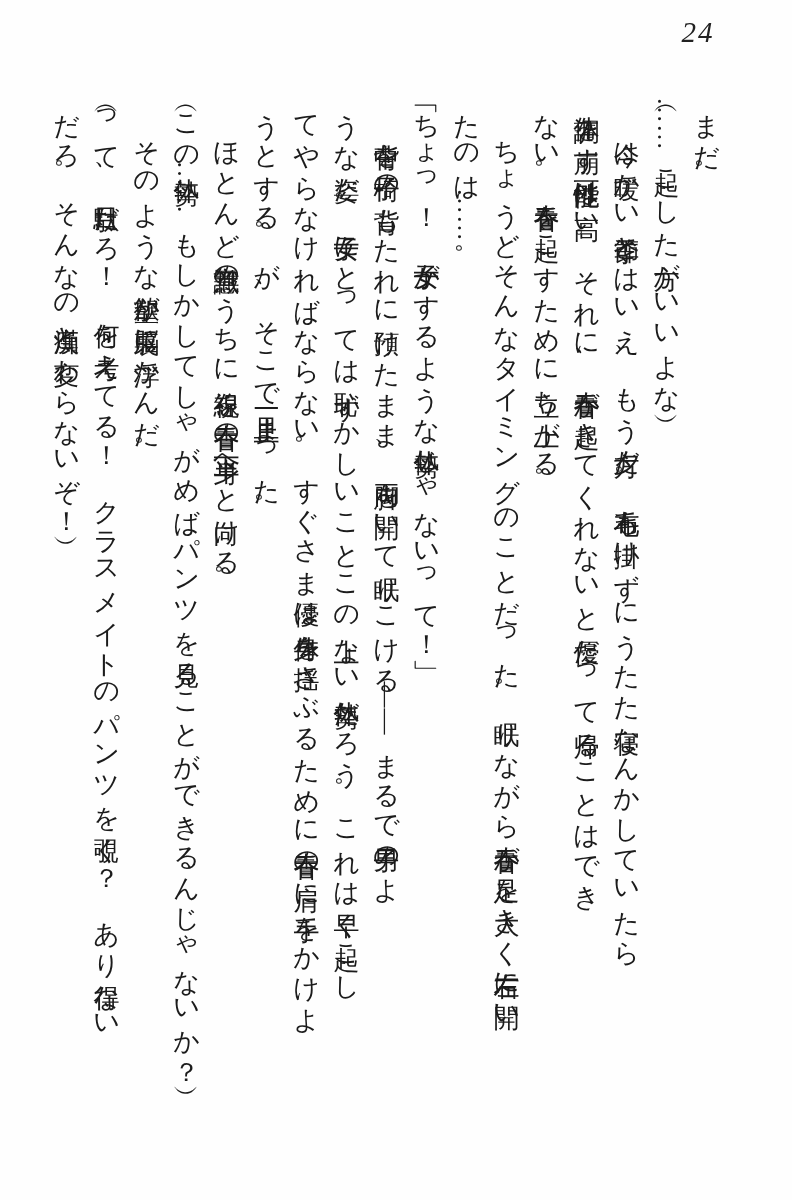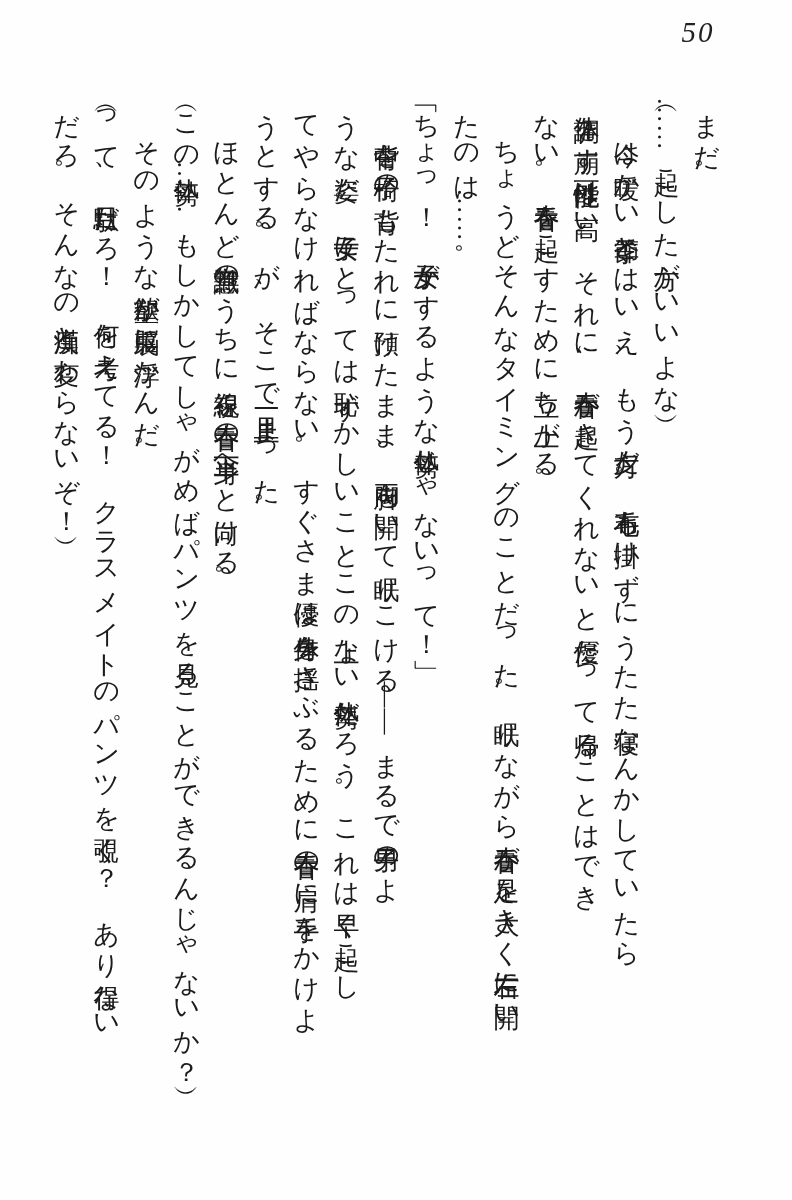--- a/index.html
+++ b/index.html
@@ -46,21 +46,21 @@
   }
   .tcol {
     line-height: 40px;
     white-space: pre;
   }
 </style>
 </head>
 <body>
 
 <div class="page">
-  <div class="page-number">50</div>
+  <div class="page-number">24</div>
 
   <div class="text-block">
     <div class="tcol">まだ。</div>
     <div class="tcol">（……起こした方がいいよな）</div>
     <div class="tcol">　今は暖かい季節とはいえ、もう夕方だ。毛布も掛けずにうたた寝なんかしていたら</div>
     <div class="tcol">体調を崩す可能性は高い。それに、春香が起きてくれないと優だって帰ることはでき</div>
     <div class="tcol">ない。春香を起こすために立ち上がる。</div>
     <div class="tcol">　ちょうどそんなタイミングのことだった。眠りながら春香が足を大きく左右に開い</div>
     <div class="tcol">たのは……。</div>
     <div class="tcol">「ちょっ！　女子がするような体勢じゃないって！」</div>

